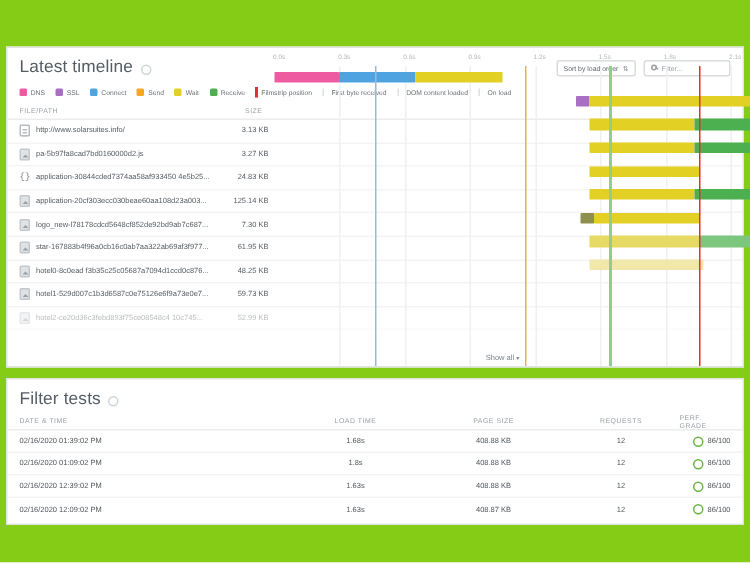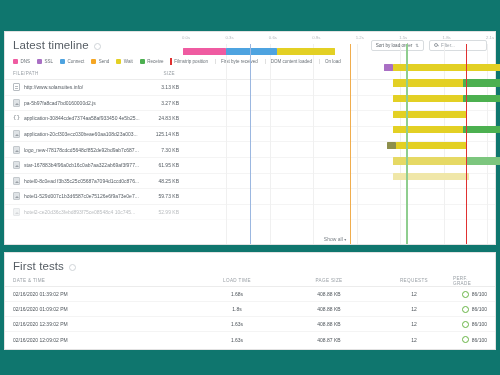--- a/index.html
+++ b/index.html
@@ -3,21 +3,21 @@
 <meta charset="utf-8">
 <style>
   * { box-sizing: border-box; }
   html, body {
     margin: 0; padding: 0;
     width: 500px; height: 375px;
     background: #ffffff;
     font-family: "Liberation Sans", sans-serif;
     overflow: hidden;
   }
-  .page { width: 500px; height: 375px; background: #0f766e; position: relative; }
+  .page { width: 500px; height: 375px; background: #84cc16; position: relative; }
 
   .card {
     background: #ffffff;
     border: 1px solid #e2e2e2;
     position: absolute;
     left: 4px;
     width: 492px;
   }
   #timeline-card { top: 31px; height: 214px; }
   #tests-card { top: 252px; height: 98px; }
@@ -334,21 +334,21 @@
     </div>
 
     <div class="showall">
       <span>Show all</span>
       <span class="caret">▾</span>
     </div>
   </div>
 
   <div class="card" id="tests-card">
     <div class="card-head">
-      <span class="card-title">First tests</span>
+      <span class="card-title">Filter tests</span>
       <span class="info-dot"></span>
     </div>
 
     <div class="t-head">
       <span class="c-date">DATE &amp; TIME</span>
       <span class="c-load">LOAD TIME</span>
       <span class="c-size">PAGE SIZE</span>
       <span class="c-req">REQUESTS</span>
       <span class="c-grade">PERF. GRADE</span>
     </div>

